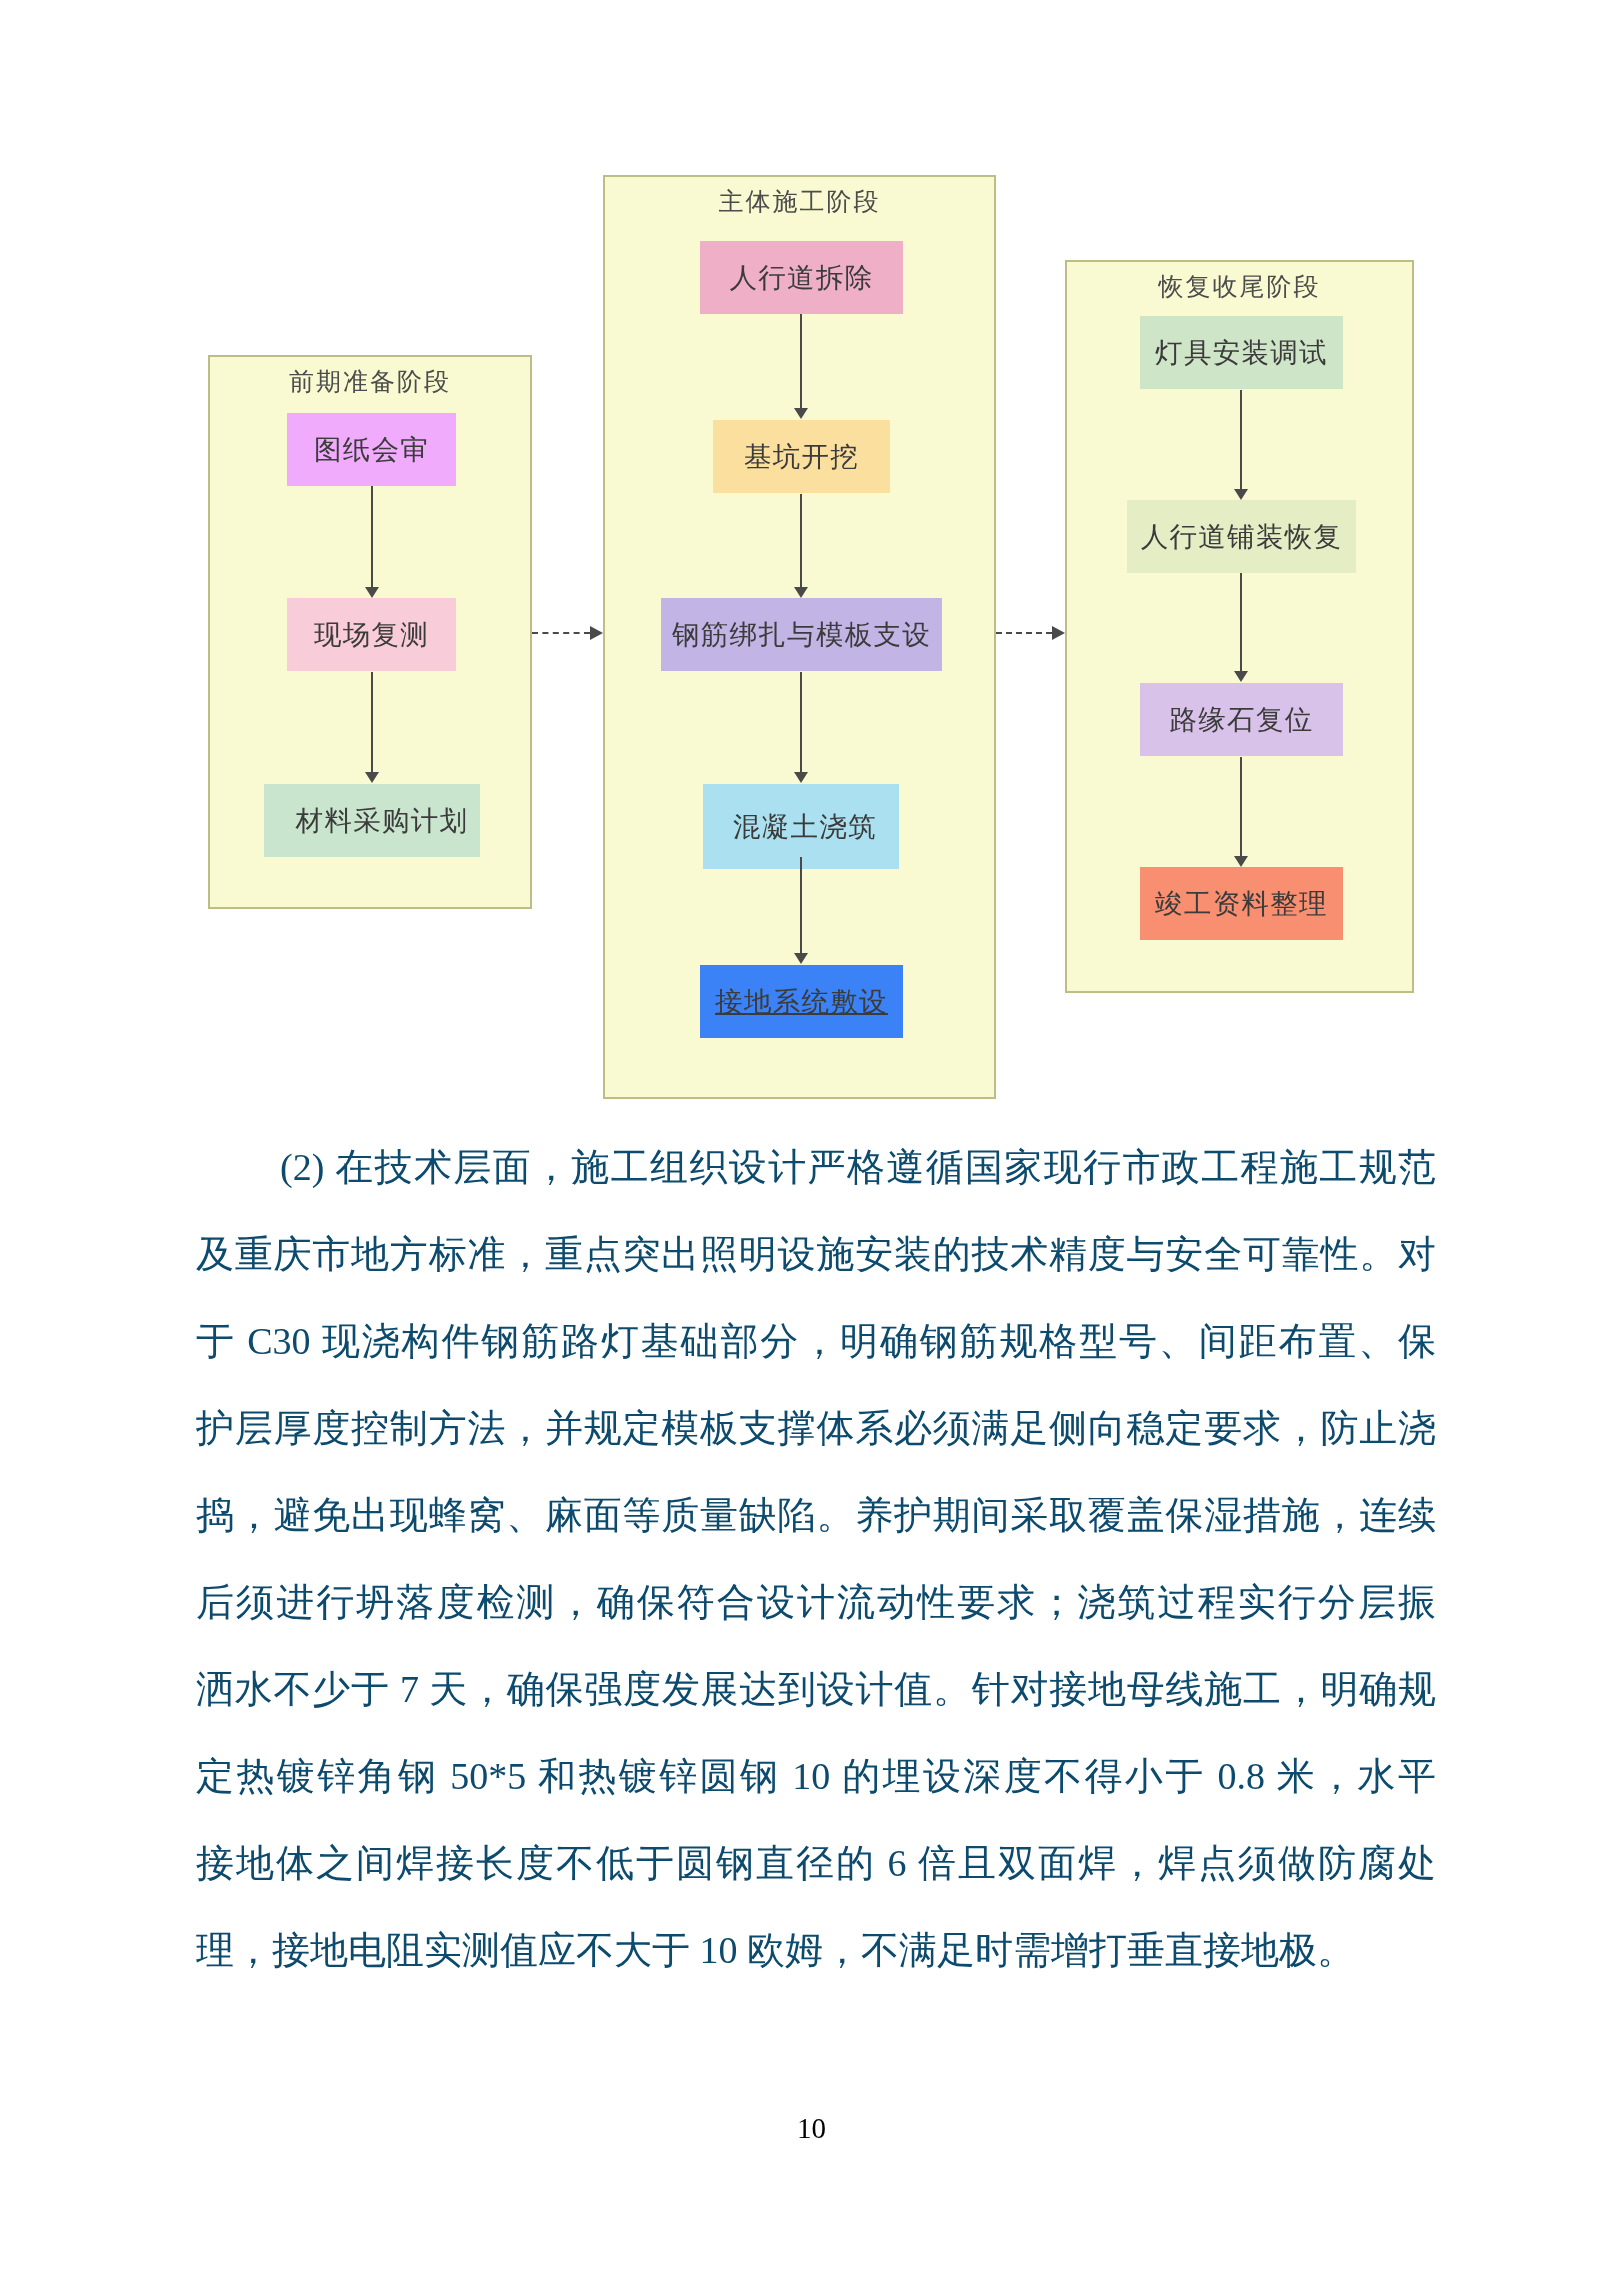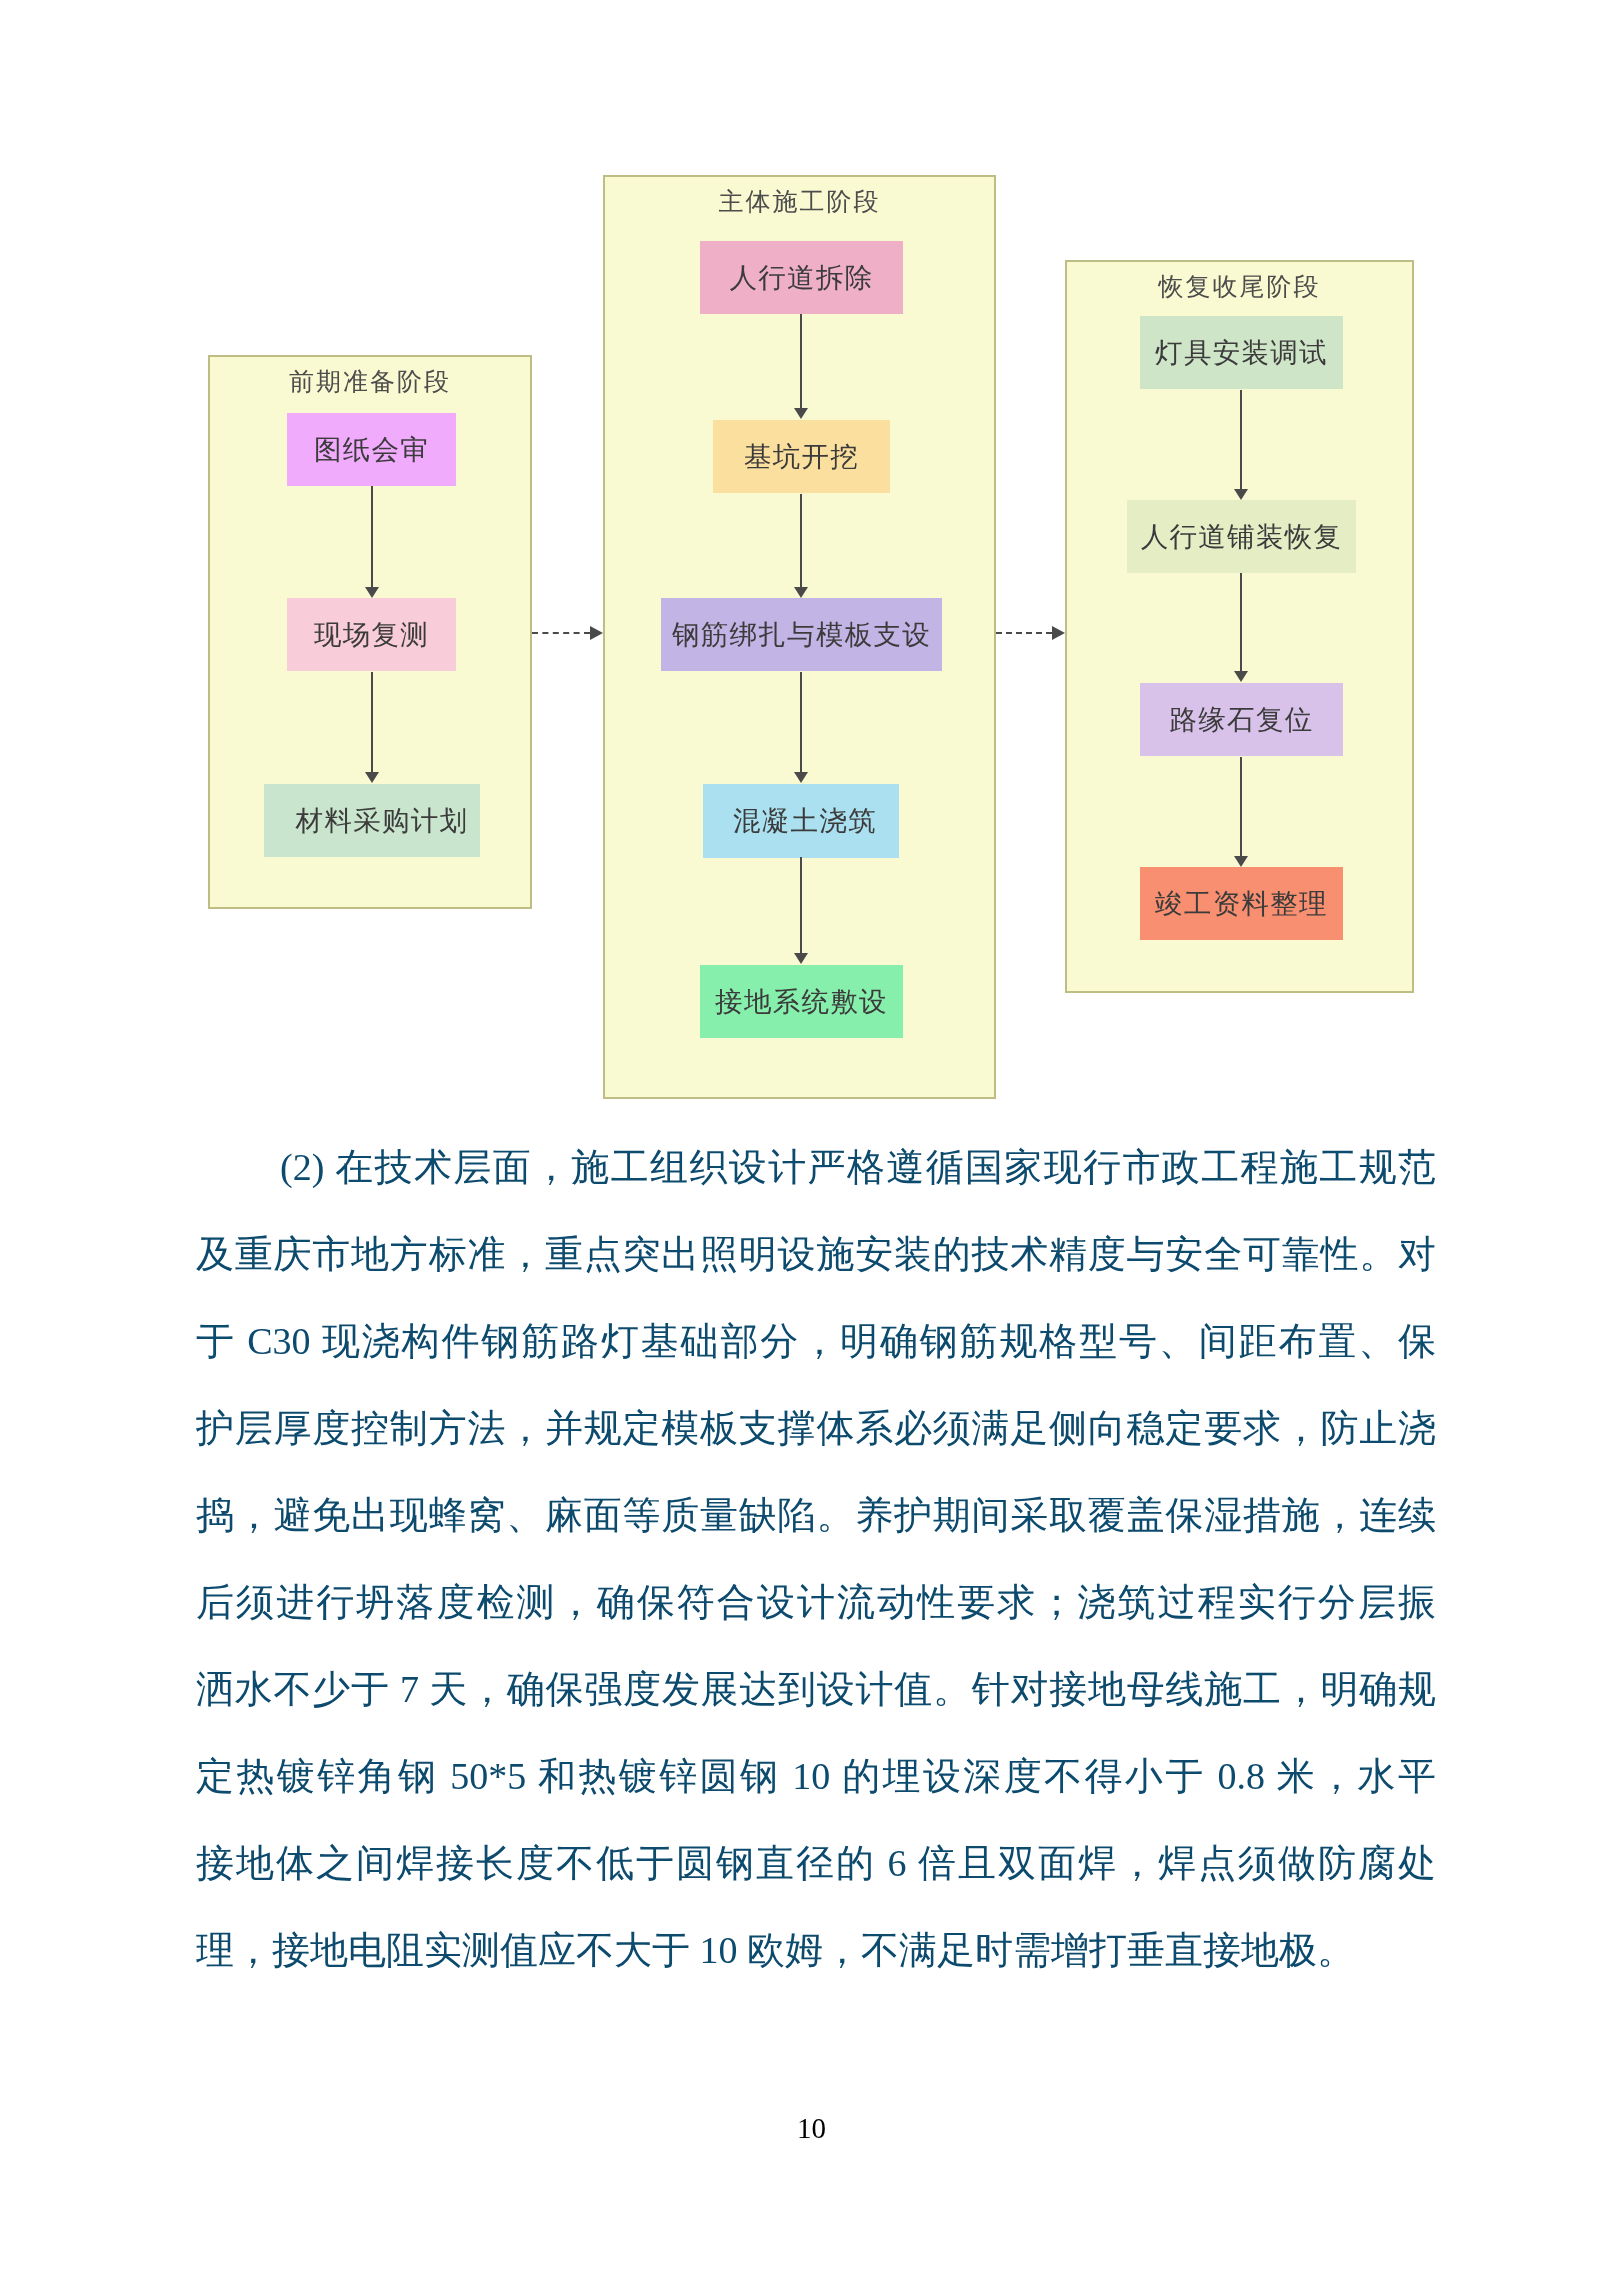--- a/index.html
+++ b/index.html
@@ -18,21 +18,21 @@
         font-size:27.5px;color:#3b3b3b;letter-spacing:1.3px;box-sizing:border-box;}
 
   
   #b-tuzhi    {left:77px;top:56px; width:169px;height:73px;}
   #b-xianchang{left:77px;top:241px;width:169px;height:73px;}
   #b-cailiao  {left:54px; top:427px;width:216px;height:73px;}
   
   #b-chai     {left:95px;top:64px;  width:203px;height:73px;}
   #b-jikeng   {left:108px;top:243px; width:177px;height:73px;}
   #b-gangjin  {left:56px; top:421px; width:281px;height:73px;}
-  #b-hunningtu{left:98px;top:607px; width:196px;height:74px;padding-left:8px;}
+  #b-hunningtu{left:98px;top:607px; width:196px;height:85px;padding-left:8px;}
   #b-jiedi    {left:95px;top:788px;width:203px;height:73px;}
   
   #b-dengju   {left:73px;top:54px; width:203px;height:73px;}
   #b-puzhuang {left:60px; top:238px;width:229px;height:73px;}
   #b-luyuan   {left:73px;top:421px;width:203px;height:73px;}
   #b-jungong  {left:73px;top:605px;width:203px;height:73px;}
 
   
   .varrow{position:absolute;width:2px;background:#4a4a4a;}
   .varrow::after{content:"";position:absolute;top:100%;left:-6.5px;width:0;height:0;
@@ -85,21 +85,21 @@
     <section class="panel" id="panel-main">
       <div class="panel-title">主体施工阶段</div>
       <div class="fbox" id="b-chai" style="background-color: rgb(239, 176, 199);">人行道拆除</div>
       <div class="varrow" id="ma0"></div>
       <div class="fbox" id="b-jikeng" style="background-color: rgb(250, 223, 158);">基坑开挖</div>
       <div class="varrow" id="ma1"></div>
       <div class="fbox" id="b-gangjin" style="background-color: rgb(195, 180, 230);">钢筋绑扎与模板支设</div>
       <div class="varrow" id="ma2"></div>
       <div class="fbox" id="b-hunningtu" style="background-color: rgb(170, 224, 239);">混凝土浇筑</div>
       <div class="varrow" id="ma3"></div>
-      <div class="fbox" id="b-jiedi" style="background-color: #86efac;">接地系统敷设</div>
+      <div class="fbox" id="b-jiedi" style="background-color: #3b82f6; text-decoration: underline;">接地系统敷设</div>
     </section>
 
     <section class="panel" id="panel-finish">
       <div class="panel-title">恢复收尾阶段</div>
       <div class="fbox" id="b-dengju" style="background-color: rgb(207, 229, 200);">灯具安装调试</div>
       <div class="varrow" id="ra0"></div>
       <div class="fbox" id="b-puzhuang" style="background-color: rgb(229, 237, 197);">人行道铺装恢复</div>
       <div class="varrow" id="ra1"></div>
       <div class="fbox" id="b-luyuan" style="background-color: rgb(216, 194, 234);">路缘石复位</div>
       <div class="varrow" id="ra2"></div>

